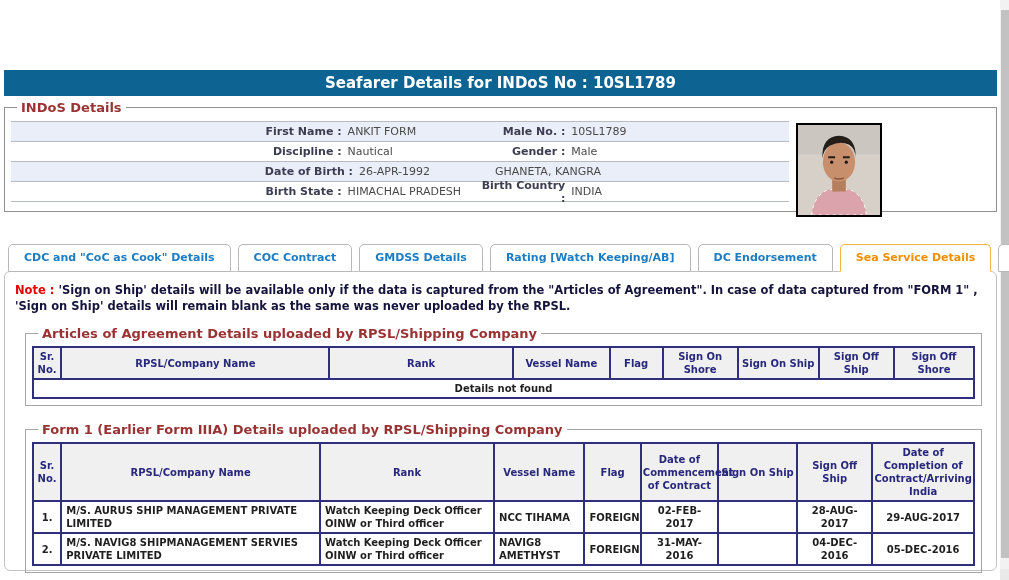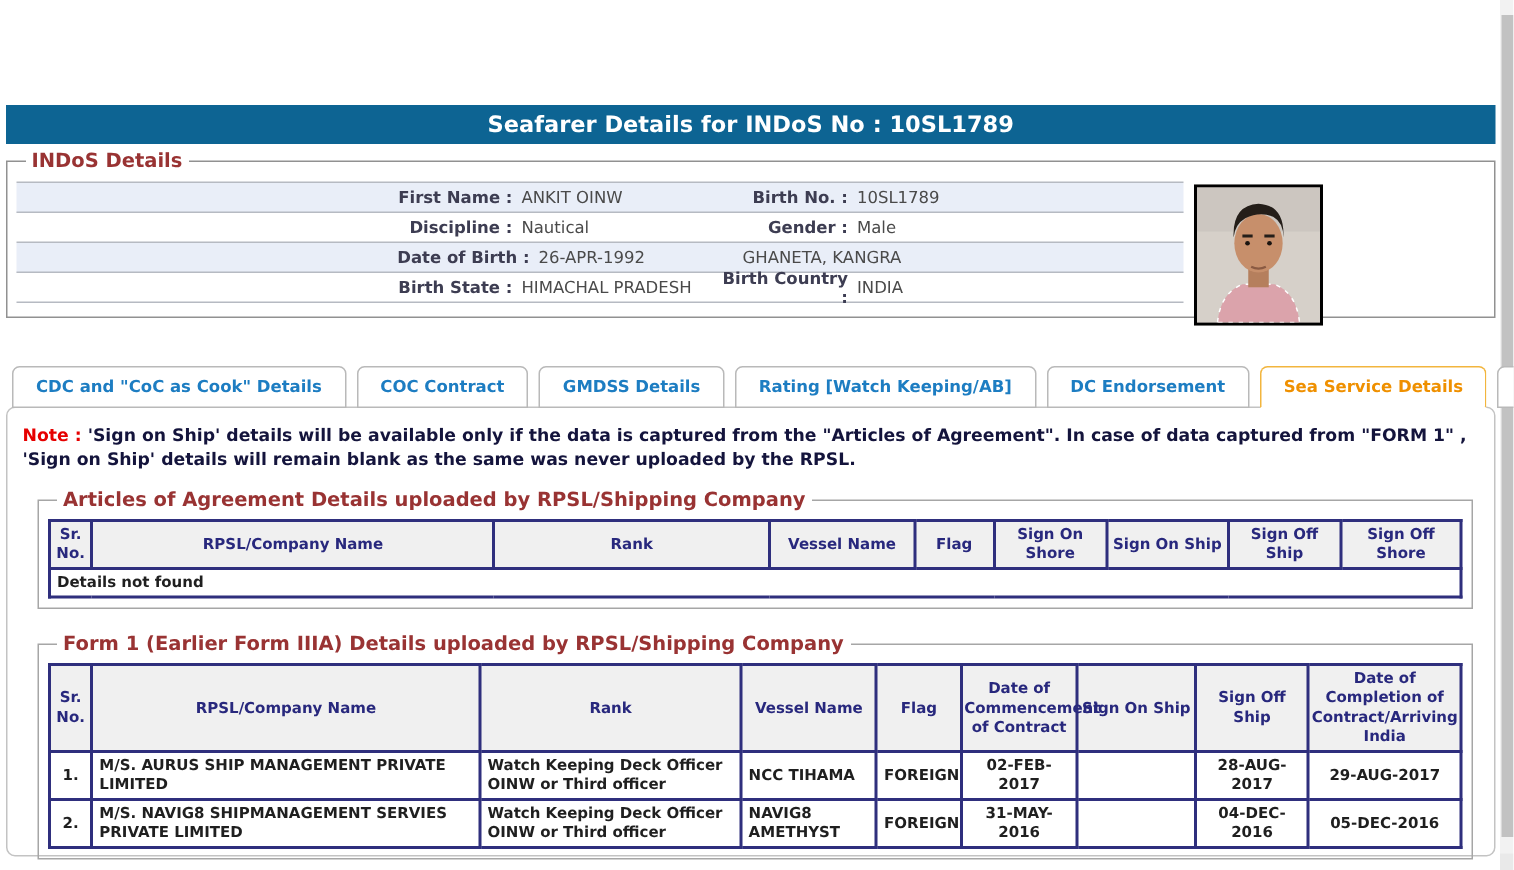--- a/index.html
+++ b/index.html
@@ -56,21 +56,21 @@
   fieldset.box + fieldset.box { margin-top:16px; }
 
   table.grid { width:100%; border-collapse:collapse; table-layout:fixed; }
   table.grid th, table.grid td { border:2px solid #2f2f7d; }
   table.grid th {
     background:#f0f0f0; color:#28287d; font-weight:bold; font-size:10px;
     text-align:center; padding:2px 1px; white-space:pre-line; line-height:1.3;
   }
   table.grid td { font-size:10px; font-weight:bold; color:#1f1f1f; padding:2px 4px; line-height:1.3; }
   td.center { text-align:center; }
-  td.notfound { color:#dd0000; text-align:left; font-size:10.5px; padding:1px; }
+  td.notfound { color:#dd0000; text-align:center; font-size:10.5px; padding:1px; }
 
   
   .tA .w-sr{width:3%}.tA .w-co{width:28.5%}.tA .w-rk{width:19.5%}.tA .w-vn{width:10.3%}
   .tA .w-fl{width:5.6%}.tA .w-s1{width:8%}.tA .w-s2{width:8.6%}.tA .w-s3{width:8%}.tA .w-s4{width:8.5%}
   
   .tB .w-sr{width:3%}.tB .w-co{width:27.5%}.tB .w-rk{width:18.5%}.tB .w-vn{width:9.6%}
   .tB .w-fl{width:6%}.tB .w-dc{width:8.2%}.tB .w-s2{width:8.4%}.tB .w-s3{width:8%}.tB .w-cp{width:10.8%}
 
   
   .vscroll { position:absolute; right:0; top:0; width:9px; height:580px; background:#f2f2f2; }
@@ -82,22 +82,22 @@
 
 <div class="content">
 
   <div class="titlebar">Seafarer Details for INDoS No : 10SL1789</div>
 
   <fieldset class="indos">
     <legend>INDoS Details</legend>
     <div class="ind-table">
       <div class="ind-row alt">
         <div class="lab c-l1">First Name :</div>
-        <div class="val c-v1">ANKIT OINW</div>
-        <div class="lab c-l2">Birth No. :</div>
+        <div class="val c-v1">ANKIT FORM</div>
+        <div class="lab c-l2">Male No. :</div>
         <div class="val c-v2">10SL1789</div>
       </div>
       <div class="ind-row">
         <div class="lab c-l1">Discipline :</div>
         <div class="val c-v1">Nautical</div>
         <div class="lab c-l2">Gender :</div>
         <div class="val c-v2">Male</div>
       </div>
       <div class="ind-row alt">
         <div class="lab c-l1">Date of Birth :</div>

